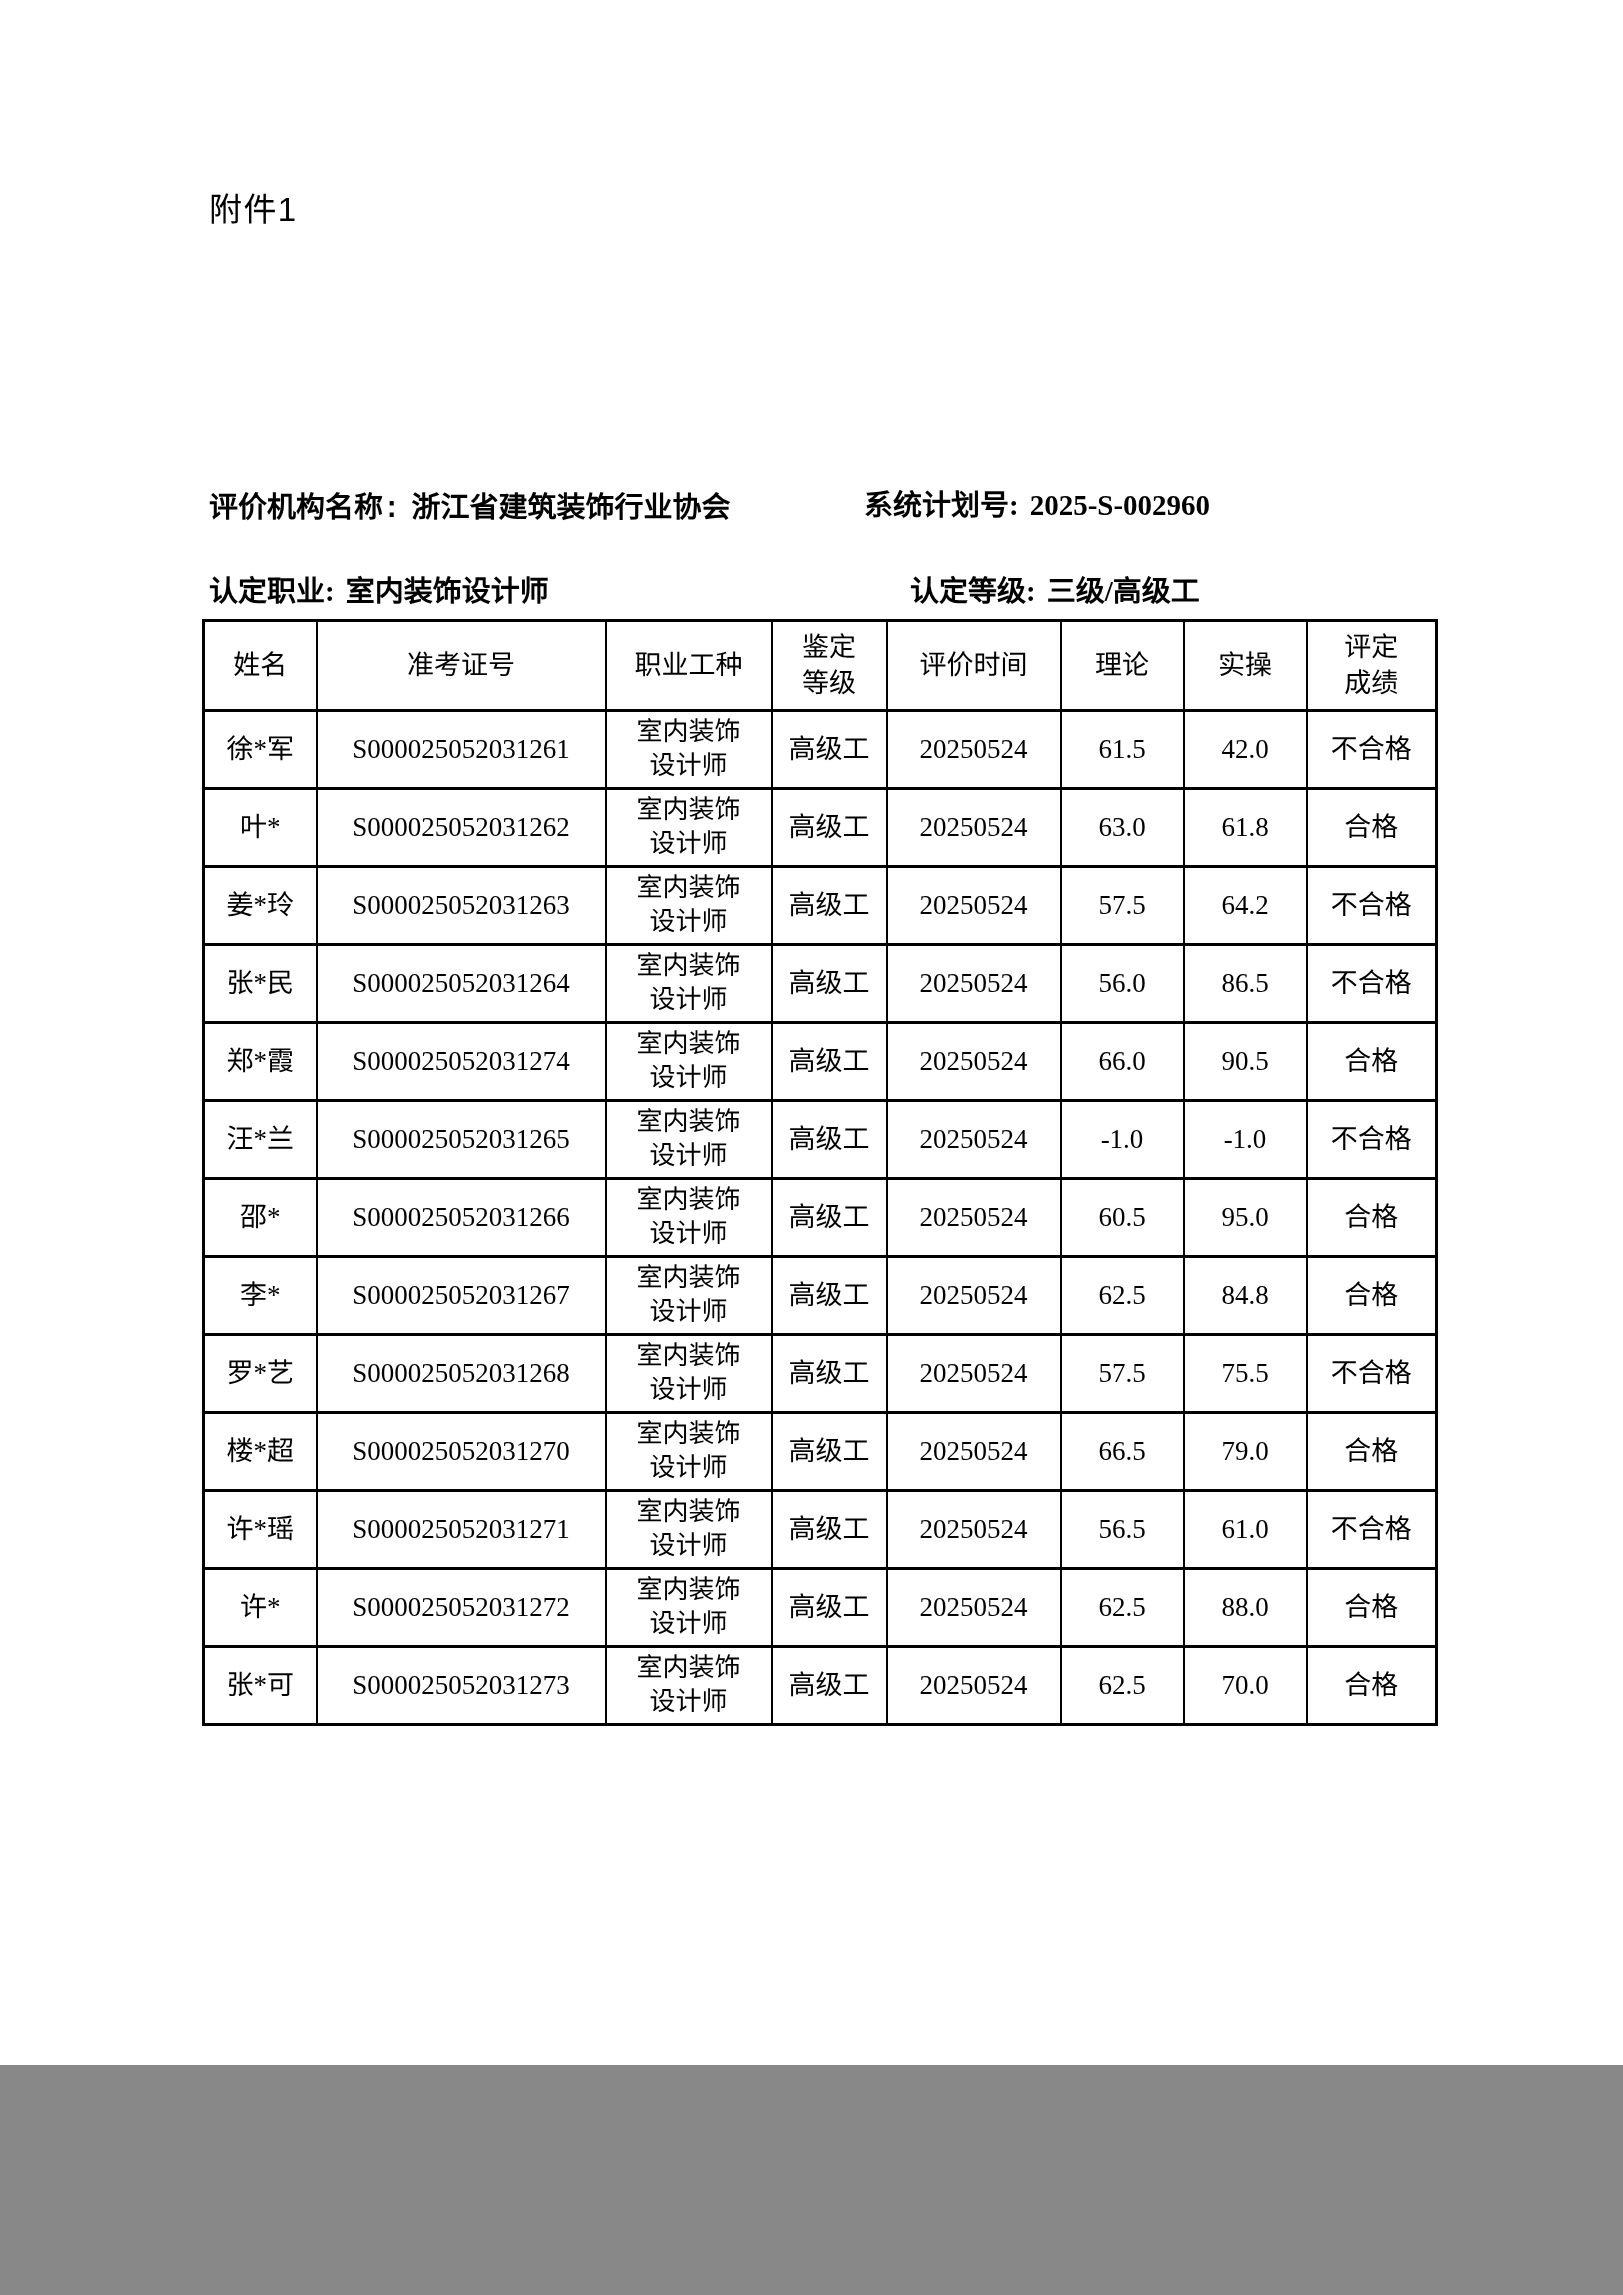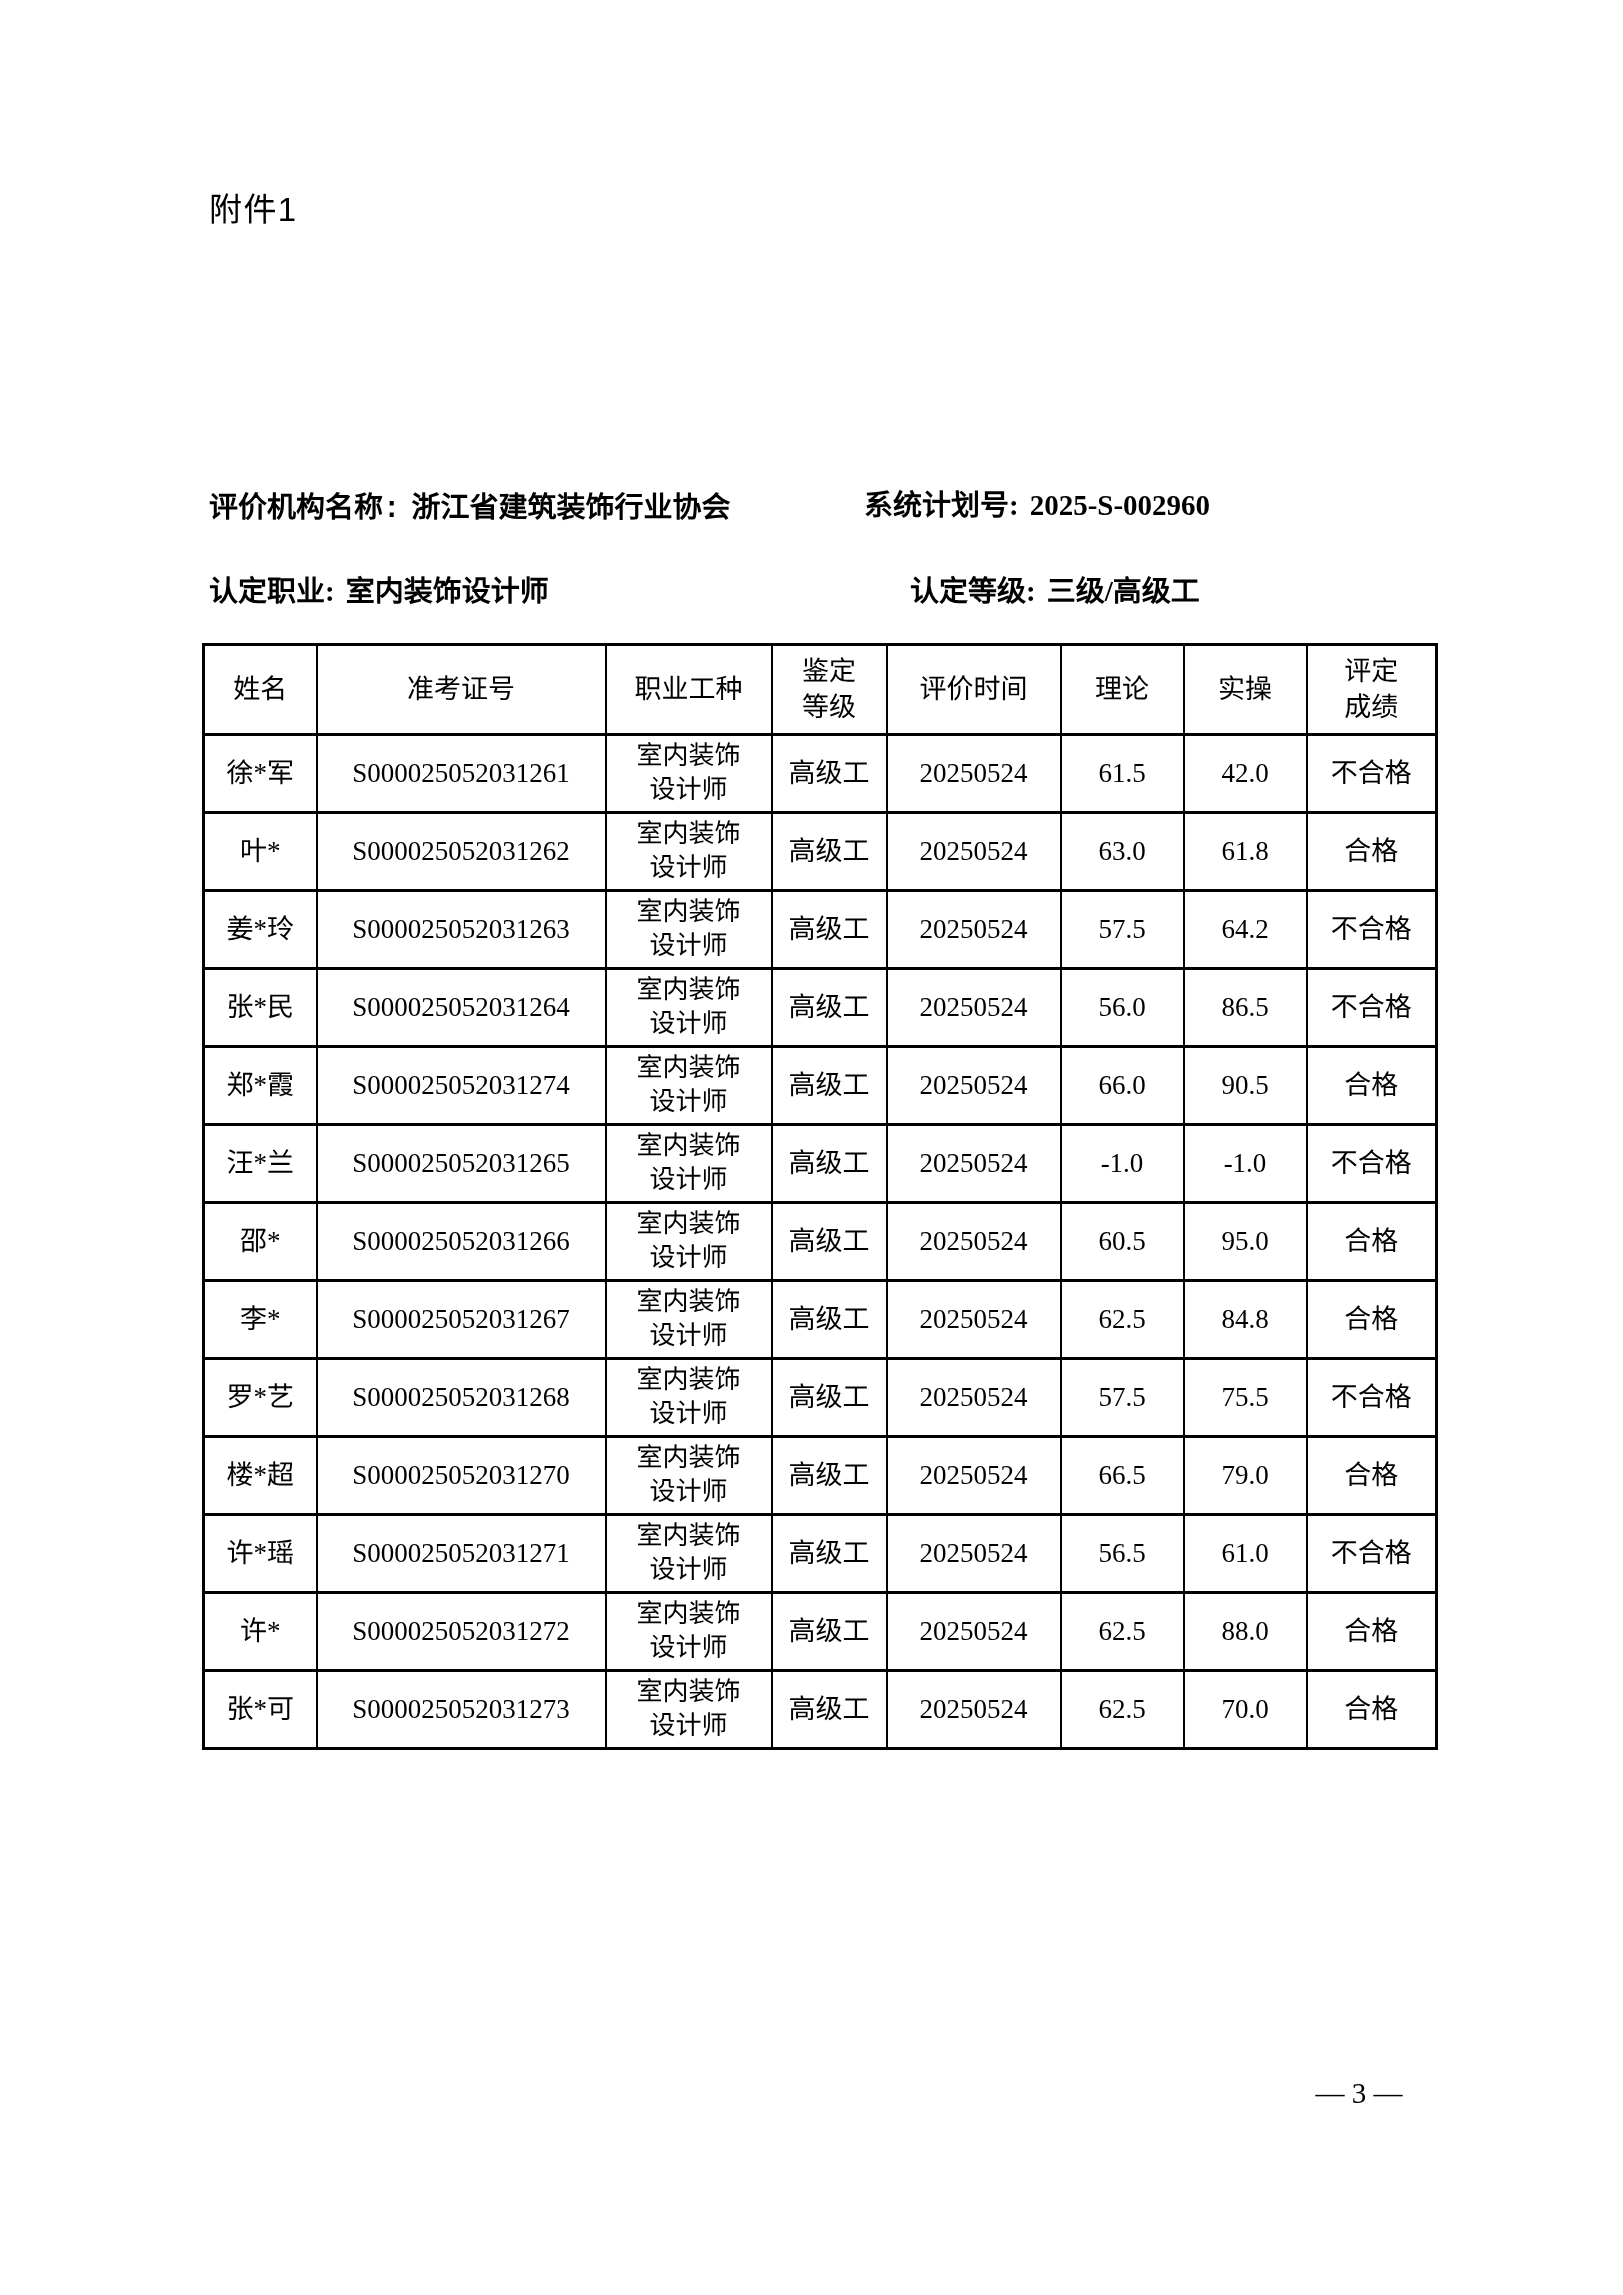--- a/index.html
+++ b/index.html
@@ -1,18 +1,18 @@
 <!DOCTYPE html>
 <html lang="zh-CN" style="font-size:11px"><head>
 <meta charset="utf-8">
 <style>
   html,body{margin:0;padding:0;background:#888;}
   .page{
     position:relative;
-    width:1623px;height:2295px;
+    width:1623px;height:2065px;
     margin:0 auto;
     background:#ffffff;
     color:#000;
     font-family:"Liberation Serif", serif;
     overflow:hidden;
   }
   .attachment{
     position:absolute;
     left:209px;top:183px;
     font-family:"Liberation Sans", sans-serif;
@@ -52,21 +52,21 @@
     border:2px solid #000;
     border-top-width:3.4px;
     border-bottom-width:3.4px;
     text-align:center;
     vertical-align:middle;
     padding:0;
     font-weight:normal;
     line-height:1.32;
     overflow:hidden;
   }
-  .score-table{border:3.4px solid #000;margin-top:24px;}
+  .score-table{border:3.4px solid #000;}
   .score-table thead th{height:87px;}
   .score-table tbody td{height:75px;}
   
   .score-table thead th.two-line span{display:inline-block;width:2.08em;}
   
   .score-table tbody td.col-occupation span{display:inline-block;width:4.12em;font-size:26px;}
 
   .page-number{
     position:absolute;
     top:2077px;

